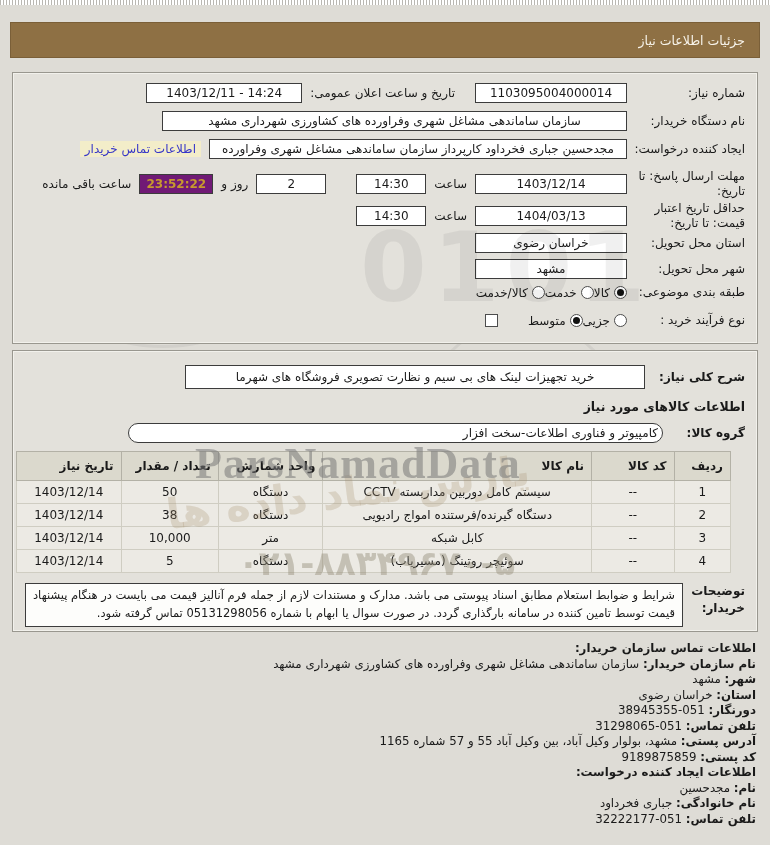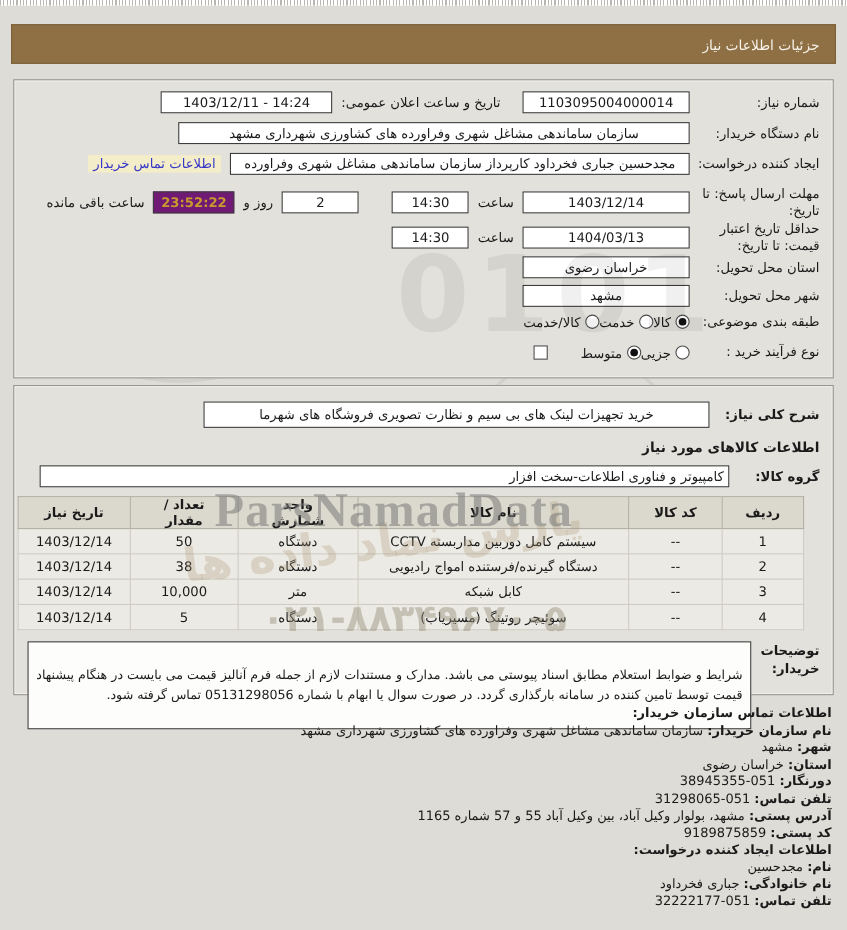--- a/index.html
+++ b/index.html
@@ -30,50 +30,50 @@
   .frow{position:absolute;right:12px;left:12px;display:flex;align-items:center;}
   .lbl{width:118px;flex:none;line-height:1.25;}
   .blbl{font-weight:bold;}
   .vbox{
     background:#ffffff;border:1px solid #3c3c3c;height:20px;
     display:flex;align-items:center;justify-content:center;
     box-sizing:border-box;flex:none;overflow:hidden;white-space:nowrap;
   }
   .vbox.ralign{justify-content:flex-start;padding-right:4px;}
   .w150{width:152px;} .w155{width:156px;} .w70{width:70px;} .w73{width:74px;}
-  .w465{width:465px;} .w418{width:418px;} .w460{width:460px;} .w535{width:627px;}
+  .w465{width:465px;} .w418{width:418px;} .w460{width:460px;} .w535{width:535px;border-radius:10px;}
   .inline-lbl{margin:0 8px;flex:none;} .gap30{width:30px;flex:none;}
   .countdown{background:#701a75;color:#c79a2e;font-weight:bold;}
   .contact-link{
     color:#3636c8;background:#f3edc9;padding:1px 5px;margin-right:8px;
     cursor:pointer;flex:none;
   }
   .radio{width:13px;height:13px;border:1px solid #4c4c4c;border-radius:50%;
     background:#fff;display:inline-block;flex:none;box-sizing:border-box;margin-left:4px;}
   .radio.checked::after{content:"";display:block;width:7px;height:7px;border-radius:50%;
     background:#111;margin:2px;}
   .opt{display:flex;align-items:center;}
   .checkbox{width:13px;height:13px;border:1px solid #4c4c4c;background:#fff;
     display:inline-block;flex:none;box-sizing:border-box;margin-left:6px;}
   .heading{position:absolute;right:12px;font-weight:bold;font-size:12.5px;text-align:right;}
   .goods-table{
     position:absolute;top:100px;right:26px;width:715px;border-collapse:collapse;
     font-size:12px;background:#eceae4;border:1px solid #a6a49a;
   }
   .goods-table th{
-    background:#dbd9cd;border:1px solid #b3b1a6;font-weight:bold;height:28px;padding:0 18px;
+    background:#dbd9cd;border:1px solid #b3b1a6;font-weight:bold;height:28px;padding:0 7px;text-align:right;
   }
   .goods-table td{
     border:1px solid #cfcdc2;height:22px;text-align:center;padding:0 3px;white-space:nowrap;
   }
   .notes-row{position:absolute;top:232px;right:12px;left:12px;display:flex;align-items:flex-start;}
   .notes-lbl{width:62px;flex:none;font-weight:bold;line-height:1.4;}
   .notes-box{
     background:#fdfdfb;border:1px solid #3c3c3c;flex:1;min-height:40px;
-    padding:21px 7px;box-sizing:border-box;font-size:11.5px;line-height:1.55;text-align:justify;
+    padding:3px 7px;box-sizing:border-box;font-size:11.5px;line-height:1.55;text-align:justify;
   }
   .contact{position:absolute;top:641px;right:14px;left:14px;line-height:15.5px;font-size:11.8px;}
   .contact .line b{font-weight:bold;}
   .num{direction:ltr;unicode-bidi:isolate;}
   
   .wm{position:absolute;pointer-events:none;z-index:5;white-space:nowrap;}
   .wm-brand{top:438px;left:195px;font-size:44px;font-weight:bold;color:rgba(120,120,120,0.55);letter-spacing:1px;font-family:Liberation Serif, serif;}
   .wm-diag{top:468px;left:165px;font-size:42px;font-weight:bold;color:rgba(168,146,114,0.28);transform:rotate(-7deg);}
   .wm-portal{top:499px;left:238px;font-size:27px;font-weight:bold;color:rgba(148,141,122,0.55);}
   .wm-phone{top:543px;left:238px;font-size:34px;font-weight:bold;color:rgba(148,141,122,0.45);letter-spacing:3px;direction:ltr;}

